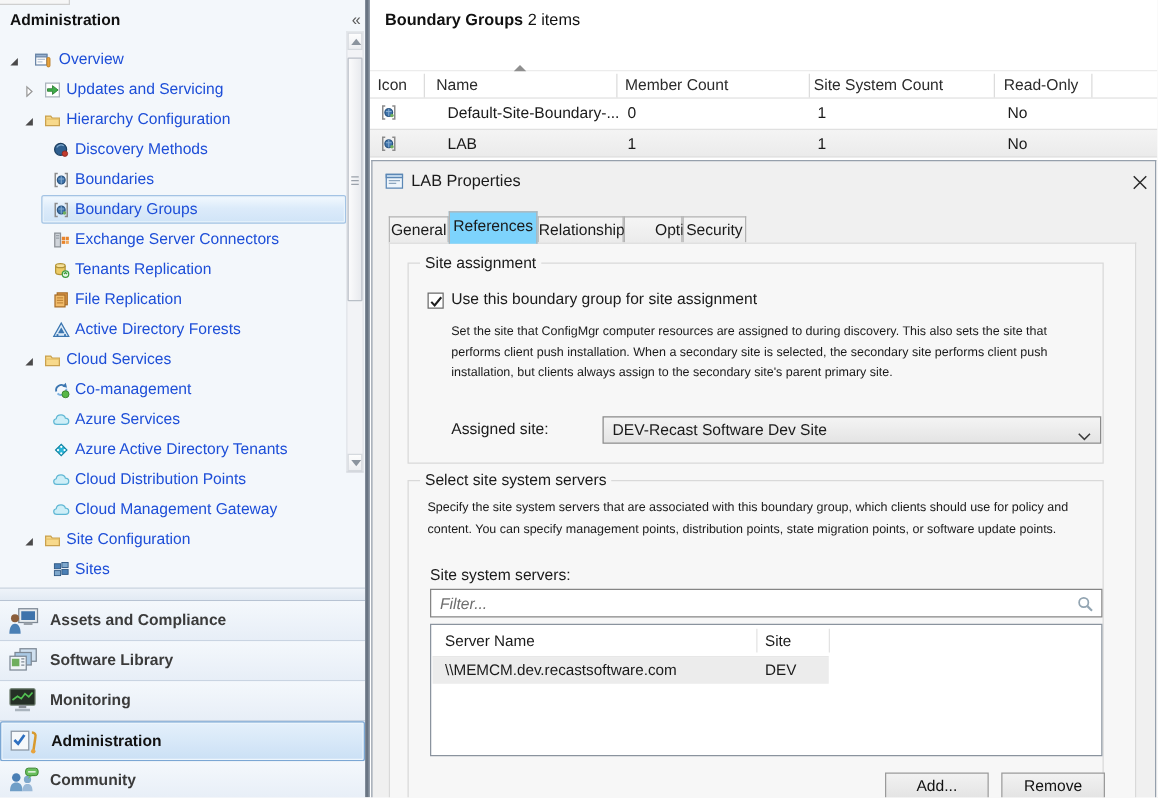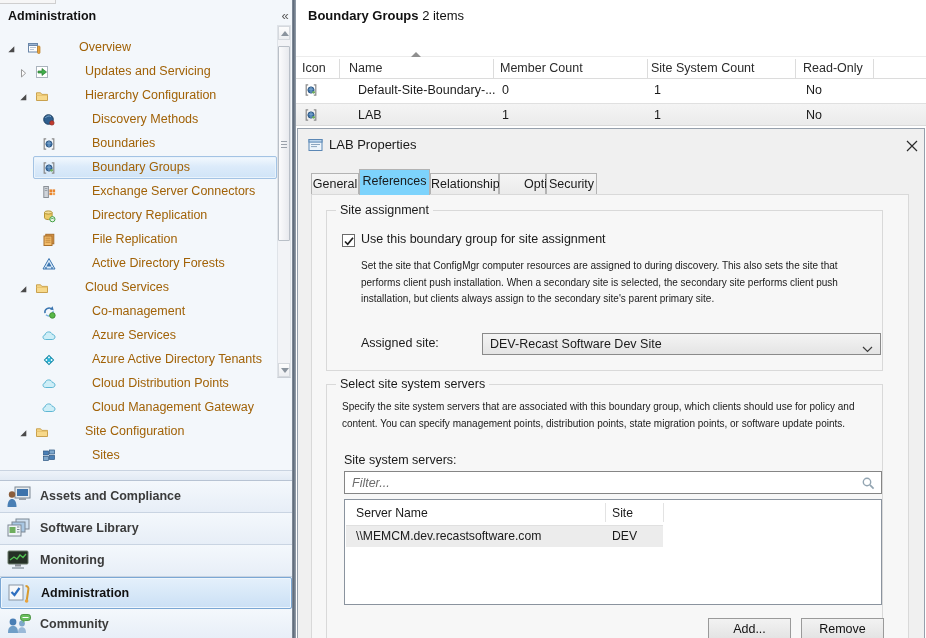--- a/index.html
+++ b/index.html
@@ -13,21 +13,21 @@
   #sb-artifact { left:0; top:0; width:56px; height:4px; background:#f6f6f6; border-right:1px solid #cfcfcf; border-bottom:1px solid #cfcfcf; }
   #sb-header { left:0; top:4px; width:292px; height:26px; }
   #sb-title { left:8px; top:5px; font-weight:bold; color:#111; }
   #sb-collapse { left:279px; top:2px; width:12px; height:20px; color:#5a5a5a; font-size:13px; line-height:20px; text-align:center; cursor:pointer; }
   #tree { left:0; top:30px; width:292px; height:440px; }
   .tree-item { position:absolute; left:0; width:292px; height:24px; }
   .tree-sel { position:absolute; left:33px; top:0; width:244px; height:23px; border:1px solid #a3c3e4; border-radius:2px;
               background:linear-gradient(#f3f9fe,#dcebfa 45%,#d0e4f7); box-shadow:inset 0 0 0 1px #e9f3fb; }
   .tree-exp { position:absolute; top:7px; width:10px; height:10px; }
   .tree-ico { position:absolute; top:5px; width:14px; height:14px; }
-  .tree-lbl { position:absolute; top:0; line-height:23px; white-space:nowrap; color:#a16207;margin-left:32px; }
+  .tree-lbl { position:absolute; top:0; line-height:23px; white-space:nowrap; color:#1d4ed8; }
   
   #tree-sb { left:277px; top:25px; width:14px; height:353px; background:#f2f3f6; border:1px solid #dfe3e8; border-bottom:1px solid #c9ced5; }
   .sb-btn { position:absolute; left:0; width:12px; height:14px; background:linear-gradient(#fdfdfd,#eceef1); border:1px solid #d5d9de; }
   .tri-up { position:absolute; left:2px; top:4px; width:0; height:0; border-left:4px solid transparent; border-right:4px solid transparent; border-bottom:5px solid #8b949e; }
   .tri-down { position:absolute; left:2px; top:4px; width:0; height:0; border-left:4px solid transparent; border-right:4px solid transparent; border-top:5px solid #8b949e; }
   #tree-thumb { position:absolute; left:0; top:20px; width:12px; height:195px; background:linear-gradient(90deg,#fbfbfc,#e8eaee); border:1px solid #b9bfc7; border-radius:1px; }
   .thumb-grip { position:absolute; left:2px; width:6px; height:1px; background:#9aa1aa; }
   
   #splitter { left:0; top:470px; width:292px; height:11px; background:linear-gradient(#eef3f9,#e2eaf4); border-top:1px solid #c9d3e0; border-bottom:1px solid #b7c3d3; }
   #shelf { left:0; top:481px; width:292px; height:157px; background:linear-gradient(#f2f6fb,#e3ebf5); }
@@ -171,21 +171,21 @@
             </svg></div>
           <div class="tree-lbl" style="left:60px;">Exchange Server Connectors</div>
         </div>
         <div class="tree-item" style="top:174px;">
           <div class="tree-ico" style="left:42px;"><svg width="14" height="14" viewBox="0 0 14 14" xmlns="http://www.w3.org/2000/svg">
               <path d="M2.5 3.5 V8.8 C2.5 9.8 4.3 10.6 6.3 10.6 C8.3 10.6 10.1 9.8 10.1 8.8 V3.5" fill="#eccb67" stroke="#b39436"></path>
               <ellipse cx="6.3" cy="3.5" rx="3.8" ry="1.6" fill="#f5e09a" stroke="#b39436"></ellipse>
               <circle cx="10.4" cy="10.2" r="2.6" fill="#eaf6ea" stroke="#3f9e3f"></circle>
               <path d="M9.1 10.3 L10.4 9 L11.7 10.3" fill="none" stroke="#3f9e3f"></path>
             </svg></div>
-          <div class="tree-lbl" style="left:60px;">Directory Replication</div>
+          <div class="tree-lbl" style="left:60px;">Tenants Replication</div>
         </div>
         <div class="tree-item" style="top:198px;">
           <div class="tree-ico" style="left:42px;"><svg width="14" height="14" viewBox="0 0 14 14" xmlns="http://www.w3.org/2000/svg">
               <rect x="3.8" y="1.3" width="8" height="9.5" fill="#e09a4a" stroke="#a86f2a"></rect>
               <rect x="2" y="3" width="8" height="9.5" fill="#f2bc6b" stroke="#a86f2a"></rect>
               <path d="M3.5 5.2 H8.5 M3.5 7.2 H8.5 M3.5 9.2 H8.5" stroke="#c3883a"></path>
             </svg></div>
           <div class="tree-lbl" style="left:60px;">File Replication</div>
         </div>
         <div class="tree-item" style="top:222px;">

